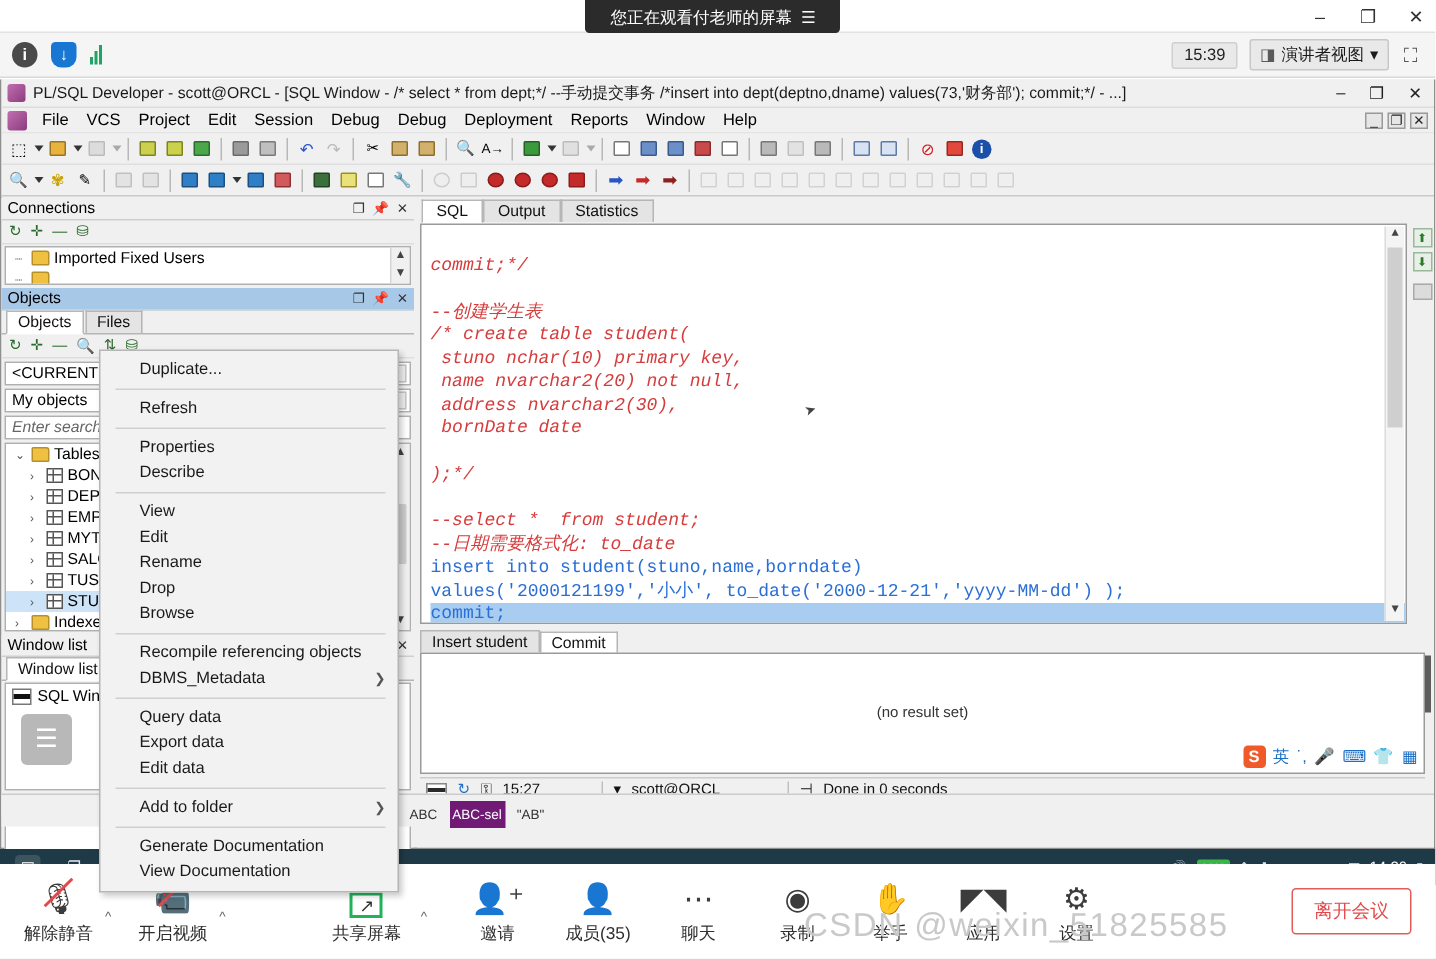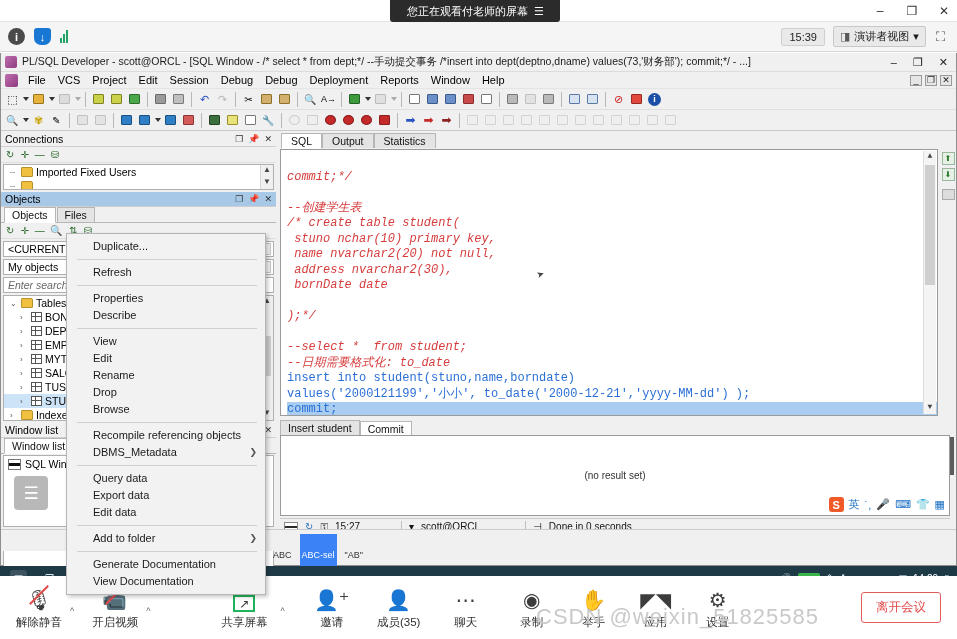--- a/index.html
+++ b/index.html
@@ -719,21 +719,21 @@
       <span>scott@ORCL</span>
       <span class="sb-sep" style="margin-left:38px"></span>
       <span>⊣</span>
       <span>Done in 0 seconds</span>
     </div>
   </div>
 
   <div class="botstrip">
     <div class="inner">
       <span>ABC</span>
-      <span style="background:#3b82f6;color:#fff;padding:16px 2px">ABC-sel</span>
+      <span style="background:#701a75;color:#fff;padding:4px 2px">ABC-sel</span>
       <span>"AB"</span>
     </div>
   </div>
 </div>
 
 <div class="ctxmenu">
   <div class="ctx-item">Duplicate...</div>
   <div class="ctx-sep"></div>
   <div class="ctx-item">Refresh</div>
   <div class="ctx-sep"></div>

